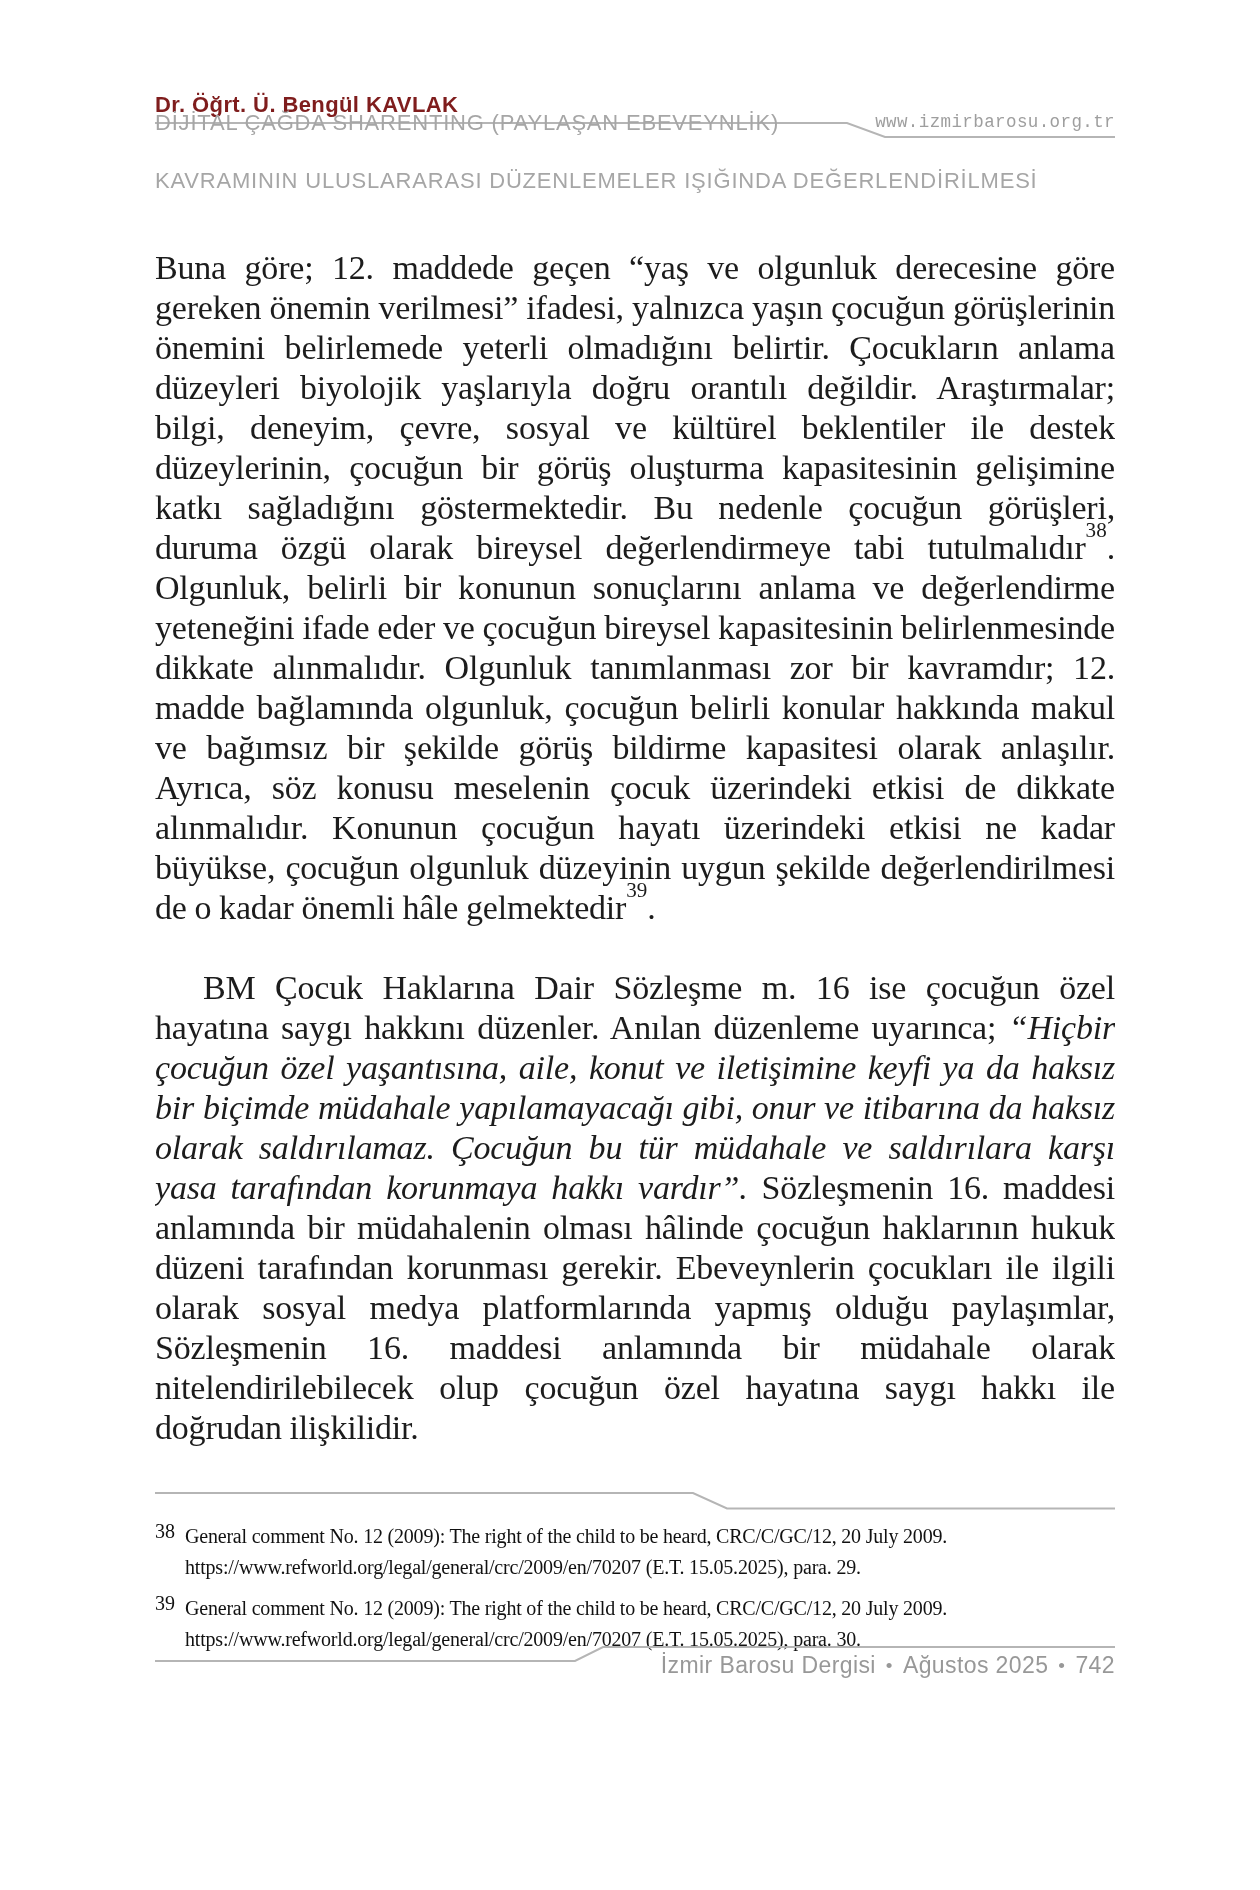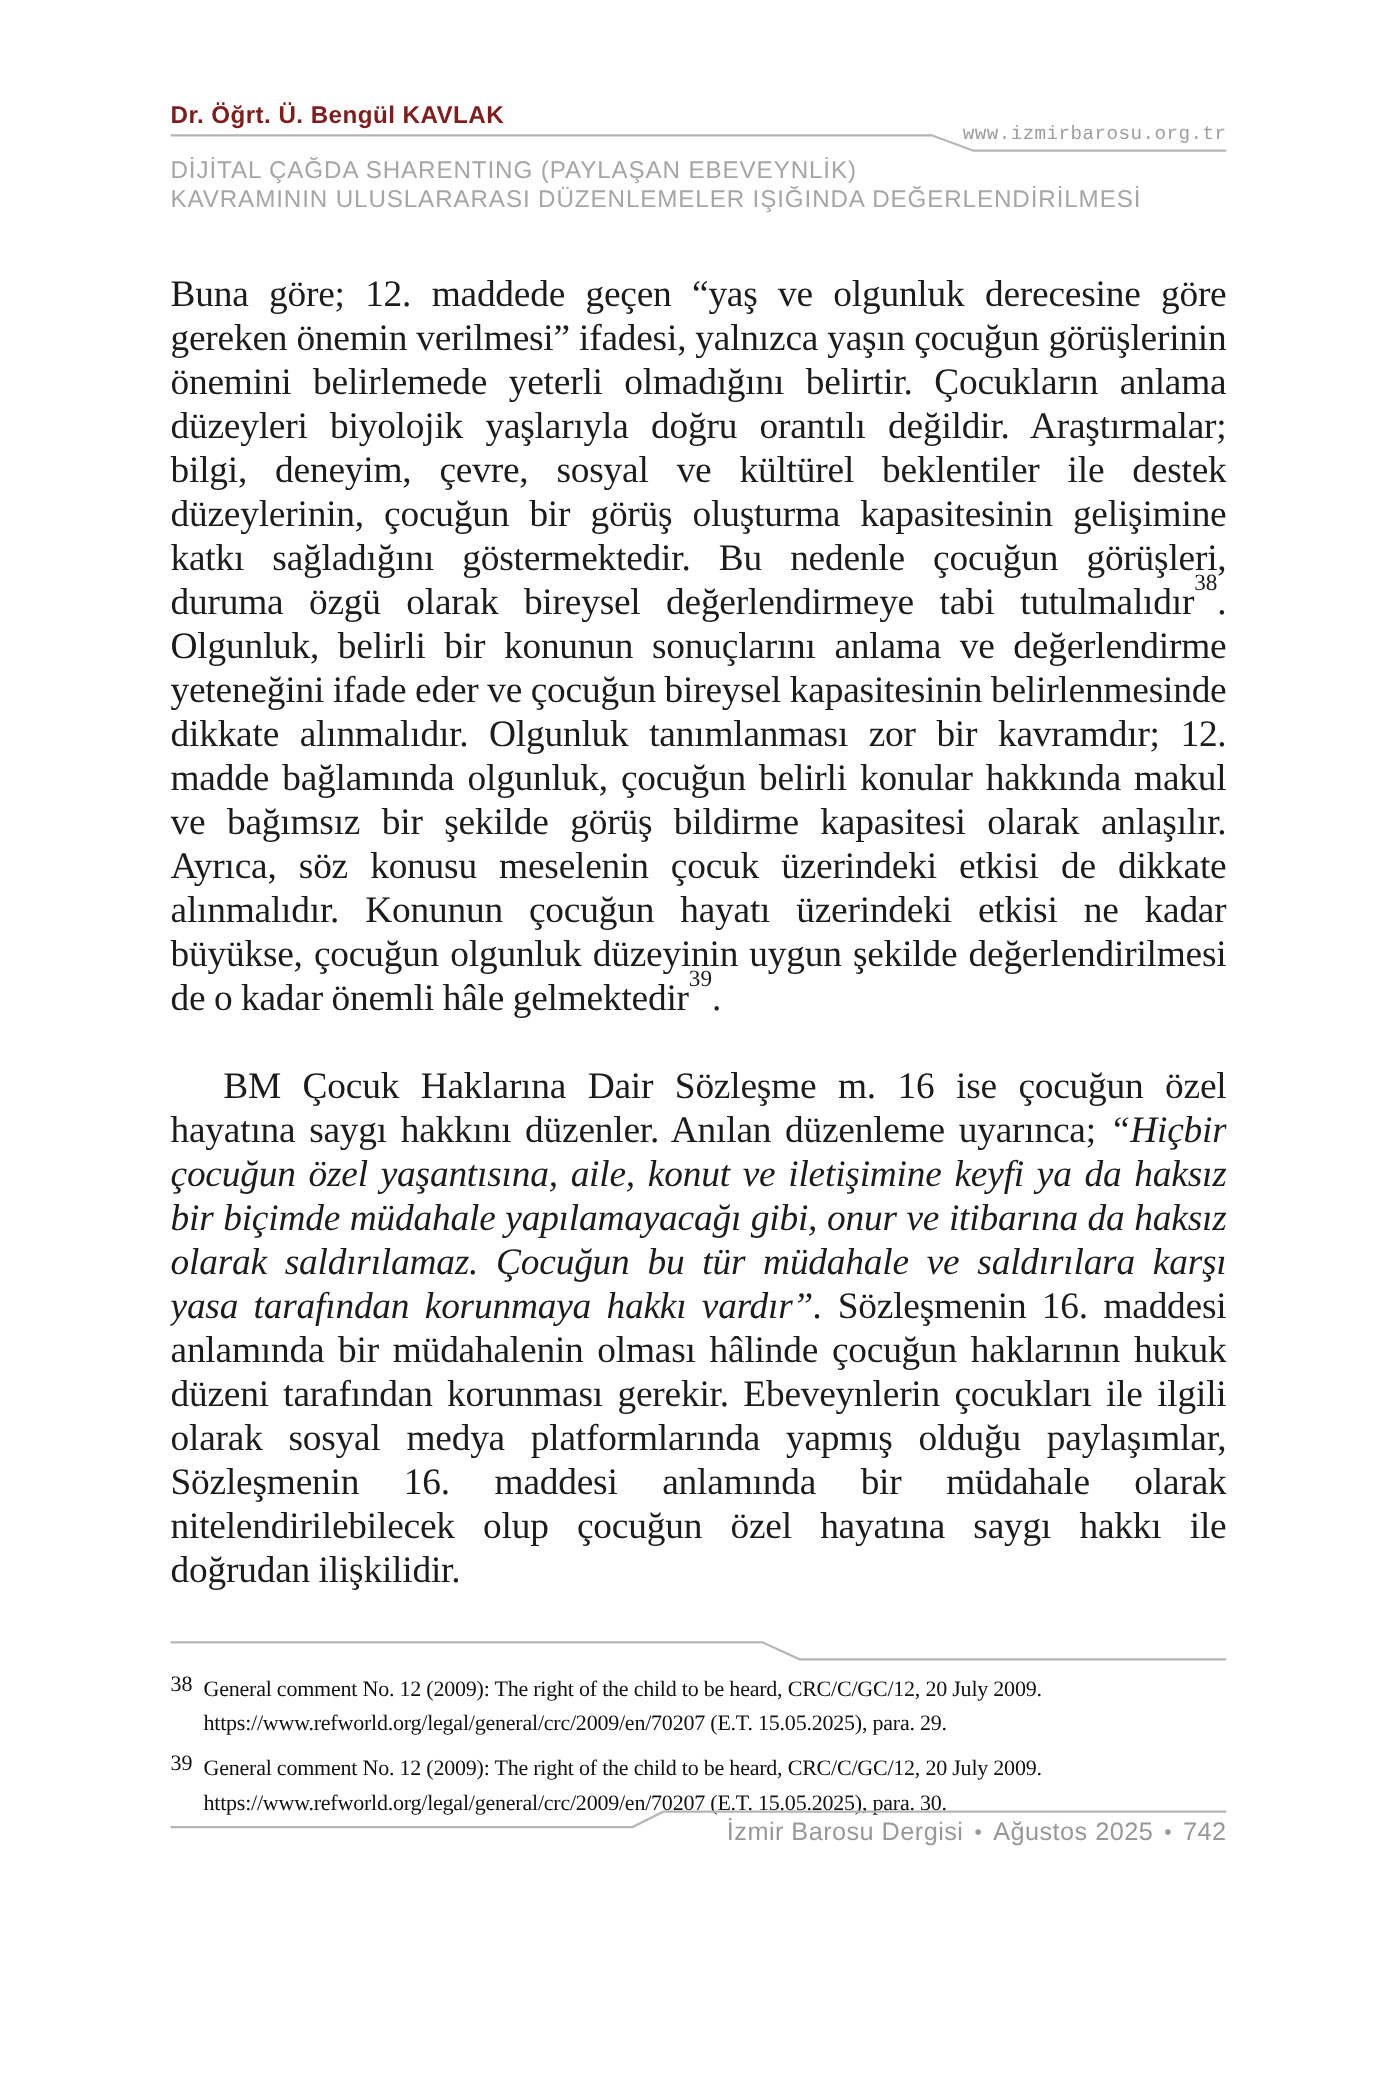--- a/index.html
+++ b/index.html
@@ -8,21 +8,21 @@
   .content{position:absolute;left:155px;top:0;width:960px;height:100%;}
 
   .author{position:absolute;left:0;top:93px;font-family:"Liberation Sans","DejaVu Sans",sans-serif;
           font-weight:700;font-size:22px;line-height:24px;color:#7f1d1d;letter-spacing:.4px;}
   .rule{position:absolute;left:0;}
   .header-rule{top:121px;}
   .site{position:absolute;right:0;top:112px;font-family:Liberation Mono, monospace;
         font-size:17.5px;line-height:20px;color:#9e9e9e;letter-spacing:.4px;}
   .title{position:absolute;left:0;font-family:"Liberation Sans","DejaVu Sans",sans-serif;
          font-size:22px;line-height:25px;color:#a6a6a6;letter-spacing:.8px;white-space:nowrap;}
-  .t1{top:142px;}
+  .t1{top:110px;}
   .t2{top:168px;}
 
   .body{position:absolute;left:0;top:248px;width:960px;height:1242px;overflow:hidden;
         font-size:34px;line-height:40px;color:#1c1c1c;letter-spacing:-.2px;
         text-align:justify;word-spacing:-.5px;}
   .body p{margin:0;}
   .body p.indent{margin-top:40px;text-indent:48px;}
   .body sup{font-size:.62em;line-height:0;position:relative;top:-.45em;letter-spacing:0;}
   .body em{}
   .last-just{text-align-last:justify;}

